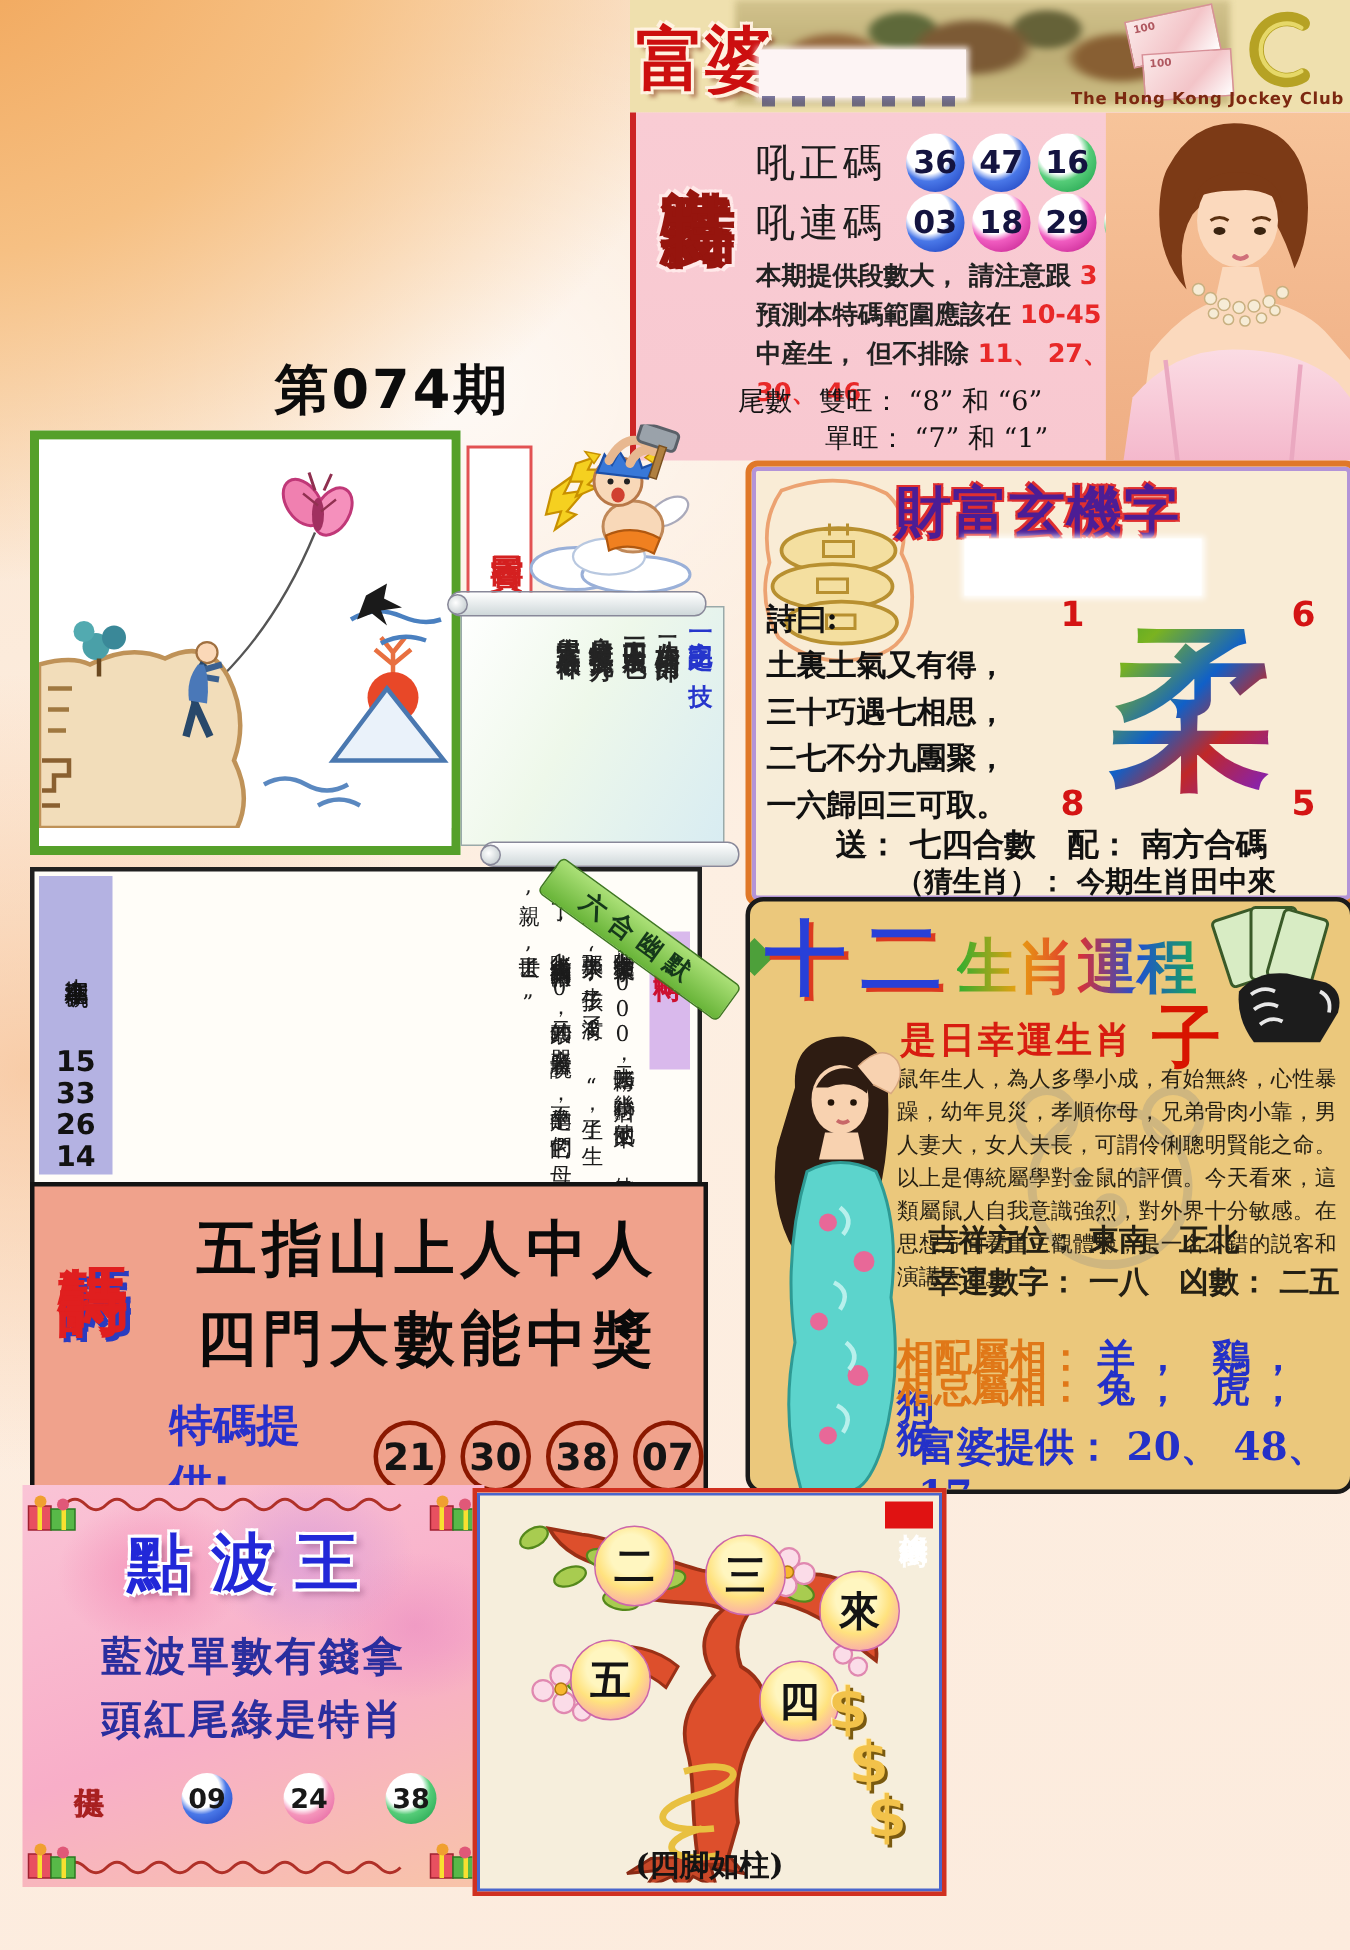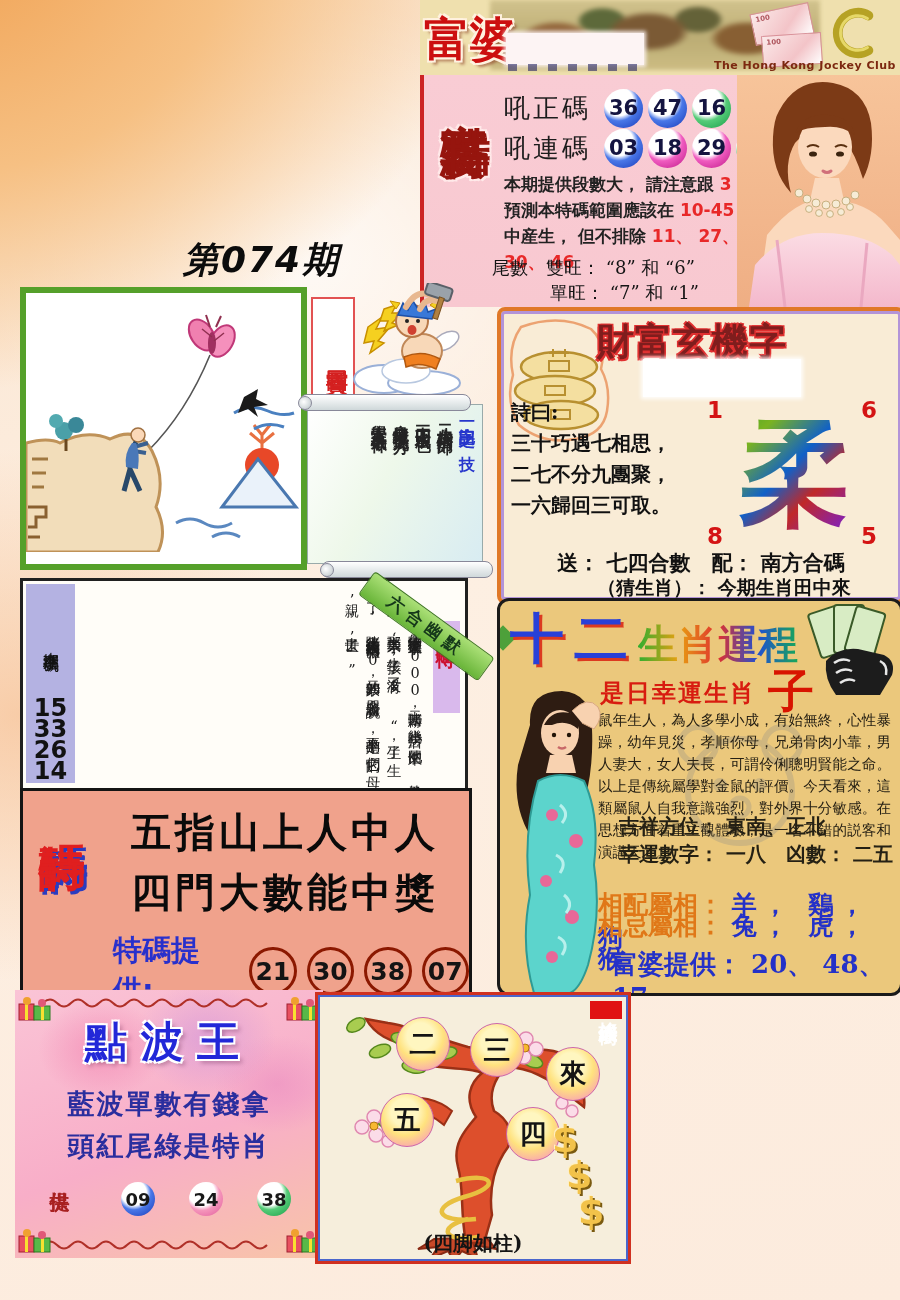--- a/index.html
+++ b/index.html
@@ -47,21 +47,21 @@
   .ball.blue{background:radial-gradient(circle at 38% 32%,#fff 0 40%,#4a78e8 54%,#1535b5 100%);}
   .ball.magenta{background:radial-gradient(circle at 38% 32%,#fff 0 40%,#f05cc0 54%,#bb1585 100%);}
   .ball.green{background:radial-gradient(circle at 38% 32%,#fff 0 40%,#55cc78 54%,#169a45 100%);}
   .ball.pink{background:radial-gradient(circle at 38% 32%,#fff 0 42%,#f595bb 56%,#e0589a 100%);}
   #notice{left:80px;top:96px;width:268px;font-size:17px;font-weight:bold;color:#222;line-height:26px;}
   #notice .hot{color:#e82828;}
   #tails{left:68px;top:180px;font-size:18px;color:#141414;line-height:25px;}
   #tails .t2{margin-left:58px;}
   #photo1{left:737px;top:75px;width:163px;height:232px;overflow:hidden;}
   
-  #issue-title{left:183px;top:236px;font-size:36px;font-weight:bold;color:#0c0c0c;letter-spacing:2px;font-style:italic;}
+  #issue-title{left:183px;top:236px;font-size:36px;font-weight:bold;color:#0c0c0c;letter-spacing:2px;}
   
   #kite-box{left:20px;top:287px;width:275px;height:271px;background:#fff;border:6px solid #55a02a;}
   
   #treasure-label{left:311px;top:297px;width:40px;height:96px;background:#fff;border:2px solid #e25252;
     color:#d42020;font-size:22px;font-weight:bold;text-align:center;padding-top:6px;}
   #cherub{left:350px;top:283px;}
   
   #scroll{left:299px;top:394px;width:192px;height:184px;}
   #scroll-paper{left:8px;top:10px;right:8px;bottom:14px;border:1px solid #9aa;
     background:linear-gradient(120deg,#ffffff 0%,#eef8ea 45%,#d8ecf2 100%);}
@@ -71,35 +71,35 @@
   .roll .knob{position:absolute;left:-2px;top:1px;width:12px;height:12px;border-radius:50%;
     background:radial-gradient(circle at 40% 40%,#fff,#b8c2c6);border:1px solid #889;}
   #scroll-cols{left:16px;top:18px;right:16px;bottom:22px;writing-mode:vertical-rl;text-orientation:upright;
     font-size:16px;line-height:1.0;color:#242424;font-weight:bold;}
   #scroll-cols span{display:block;letter-spacing:2px;margin-left:6px;}
   #scroll-cols .first{color:#2636cc;}
   
   #fortune-panel{left:497px;top:307px;width:400px;height:289px;border:4px solid #e07828;border-radius:8px;
     background:#f9ecd6;box-shadow:inset 0 0 0 3px #b394d8;}
   #coins{left:2px;top:6px;}
-  #fortune-title{left:96px;top:6px;font-size:37px;font-weight:bold;color:#7f1d1d;letter-spacing:1px;
+  #fortune-title{left:96px;top:6px;font-size:37px;font-weight:bold;color:#4c1d95;letter-spacing:1px;
     text-shadow:-1.5px -1.5px 0 #e03030,1.5px -1.5px 0 #e03030,-1.5px 1.5px 0 #e03030,1.5px 1.5px 0 #e03030;}
   #fortune-censor{left:142px;top:48px;width:158px;height:38px;background:#fff;box-shadow:0 0 4px 2px rgba(255,255,255,.9);}
   #fortune-poem{left:10px;top:86px;font-size:20px;color:#111;line-height:31px;font-weight:bold;}
   #big-char{left:226px;top:92px;width:136px;height:148px;font-size:112px;line-height:140px;text-align:center;font-weight:bold;
     background:linear-gradient(135deg,#2f9e30 0%,#7ab320 22%,#1060c8 45%,#c02828 62%,#8a22a8 82%,#408838 100%);
     -webkit-background-clip:text;background-clip:text;color:transparent;}
   .corner-num{font-size:23px;font-weight:bold;color:#d41414;}
   #fortune-send{left:0;top:238px;width:100%;text-align:center;font-size:21px;color:#111;font-weight:bold;}
   #fortune-guess{left:0;top:264px;width:100%;text-align:center;font-size:19px;color:#111;font-weight:bold;padding-left:23px;}
   
   #joke-panel{left:20px;top:578px;width:442px;height:211px;background:#fffdf8;border:3px solid #202020;}
   #lucky-strip{left:3px;top:3px;width:49px;height:199px;background:#b4b2e2;color:#121212;text-align:center;}
   #lucky-label{margin:4px auto 0;font-size:16px;letter-spacing:1px;height:108px;}
-  #lucky-nums{font-size:24px;font-weight:bold;line-height:21px;margin-top:2px;}
+  #lucky-nums{font-size:19px;font-weight:bold;line-height:21px;margin-top:2px;}
   #joke-body{left:72px;top:10px;width:330px;height:190px;writing-mode:vertical-rl;text-orientation:upright;
     font-size:14.5px;line-height:1.45;color:#1c1c1c;letter-spacing:1px;}
   #dubo-strip{right:5px;top:40px;width:27px;height:92px;background:#d9b9ec;text-align:center;}
   #dubo-title{font-size:20px;font-weight:bold;color:#cc1030;margin-top:6px;letter-spacing:4px;}
   #joke-ribbon{left:352px;top:-10px;width:146px;height:27px;transform:rotate(36deg);transform-origin:left top;
     background:linear-gradient(180deg,#abe077,#68b438);border:1px solid #3f7a20;border-radius:4px;
     display:flex;align-items:center;justify-content:center;font-size:17px;font-weight:bold;color:#15381a;letter-spacing:6px;}
   
   #temashi-panel{left:20px;top:788px;width:446px;height:201px;background:#f0a28c;border:3px solid #141414;}
   #tm-vtitle{left:14px;top:16px;font-size:46px;line-height:52px;font-weight:bold;color:#e01f1f;
@@ -333,20 +333,21 @@
       <path d="M50,40 v-8 M62,40 v-8 M46,36 h20" stroke="#b89030" stroke-width="2"></path>
       <ellipse cx="52" cy="74" rx="40" ry="15" fill="#f4dfa0" stroke="#b89030" stroke-width="2.5"></ellipse>
       <rect x="42" y="69" width="20" height="9" fill="none" stroke="#b89030" stroke-width="2"></rect>
       <ellipse cx="58" cy="98" rx="37" ry="14" fill="#f4dfa0" stroke="#b89030" stroke-width="2.5"></ellipse>
       <rect x="48" y="93" width="19" height="9" fill="none" stroke="#b89030" stroke-width="2"></rect>
     </svg>
     <div id="fortune-title" class="abs serif">財富玄機字</div>
     <div id="fortune-censor" class="abs"></div>
     <div id="fortune-poem" class="abs serif">
       <div>詩曰:</div>
+      <div>土裏土氣又有得，</div>
       <div>三十巧遇七相思，</div>
       <div>二七不分九團聚，</div>
       <div>一六歸回三可取。</div>
     </div>
     <div id="big-char" class="abs serif">柔</div>
     <div class="corner-num abs" style="left:206px;top:86px;">1</div>
     <div class="corner-num abs" style="left:360px;top:86px;">6</div>
     <div class="corner-num abs" style="left:206px;top:212px;">8</div>
     <div class="corner-num abs" style="left:360px;top:212px;">5</div>
     <div id="fortune-send" class="abs serif">送： 七四合數　配： 南方合碼</div>

